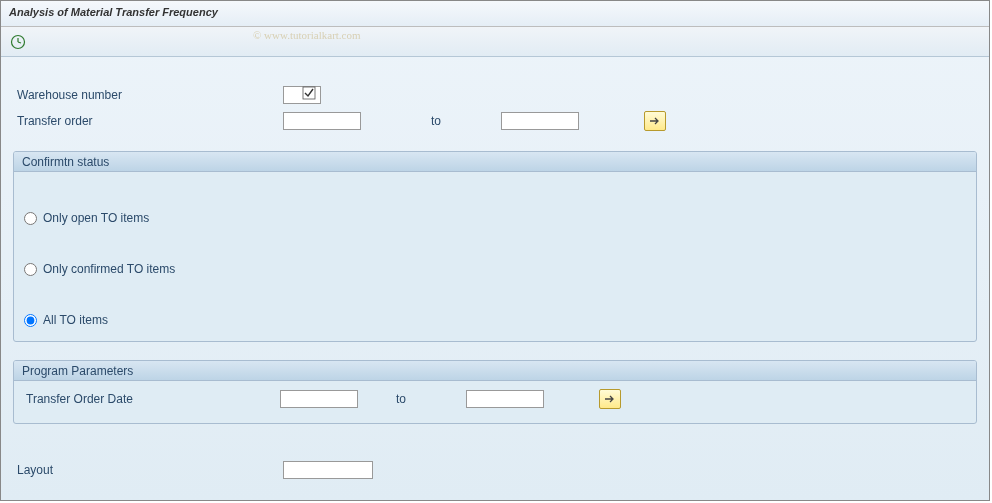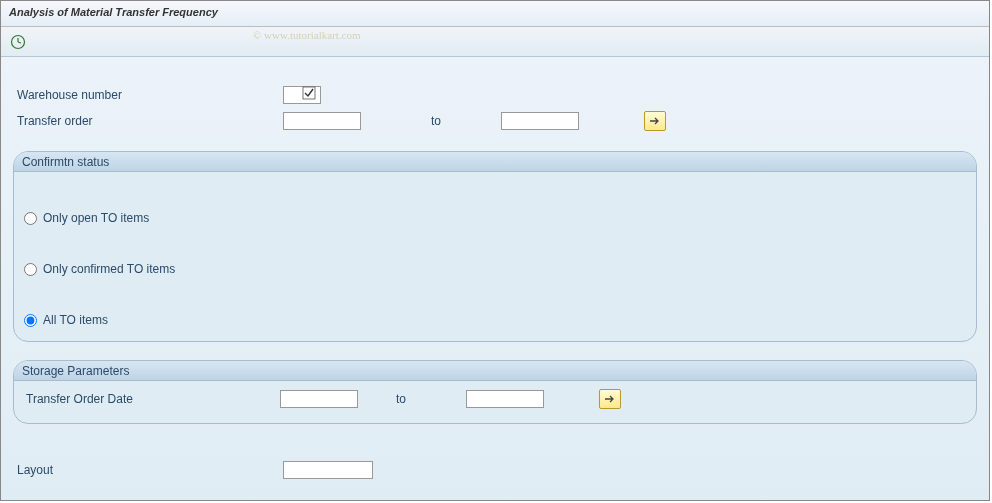--- a/index.html
+++ b/index.html
@@ -98,21 +98,21 @@
       border-radius: 2px;
       margin-left: 65px;
       display: flex;
       align-items: center;
       justify-content: center;
       cursor: pointer;
     }
     .group-box {
       margin-top: 18px;
       border: 1px solid #a8bcd0;
-      border-radius: 15px;
+      border-radius: 3px;
       background: #dfecf4;
       overflow: hidden;
     }
     .group-header {
       background: linear-gradient(to bottom, #d8e6f2 0%, #bdd4e6 100%);
       border-bottom: 1px solid #a8bcd0;
       padding: 3px 8px;
       color: #2b4a6a;
       font-size: 12px;
       height: 20px;
@@ -206,21 +206,21 @@
           <span>Only confirmed TO items</span>
         </label>
         <label class="radio-row">
           <input type="radio" name="confirm" checked="" style="">
           <span>All TO items</span>
         </label>
       </div>
     </div>
 
     <div class="group-box">
-      <div class="group-header">Storage Parameters</div>
+      <div class="group-header">Program Parameters</div>
       <div class="group-body">
         <div class="field-row">
           <span class="field-label" style="width:258px;">Transfer Order Date</span>
           <input class="std-input" type="text" value="" style="">
           <span class="to-label" style="margin-left:38px;">to</span>
           <input class="std-input" type="text" value="" style="">
           <div class="arrow-btn" style="margin-left:55px;">
             <svg width="12" height="10" viewBox="0 0 12 10">
               <path d="M1 5 L8 5 M6 2 L9 5 L6 8" fill="none" stroke="#444" stroke-width="1.3"></path>
             </svg>

